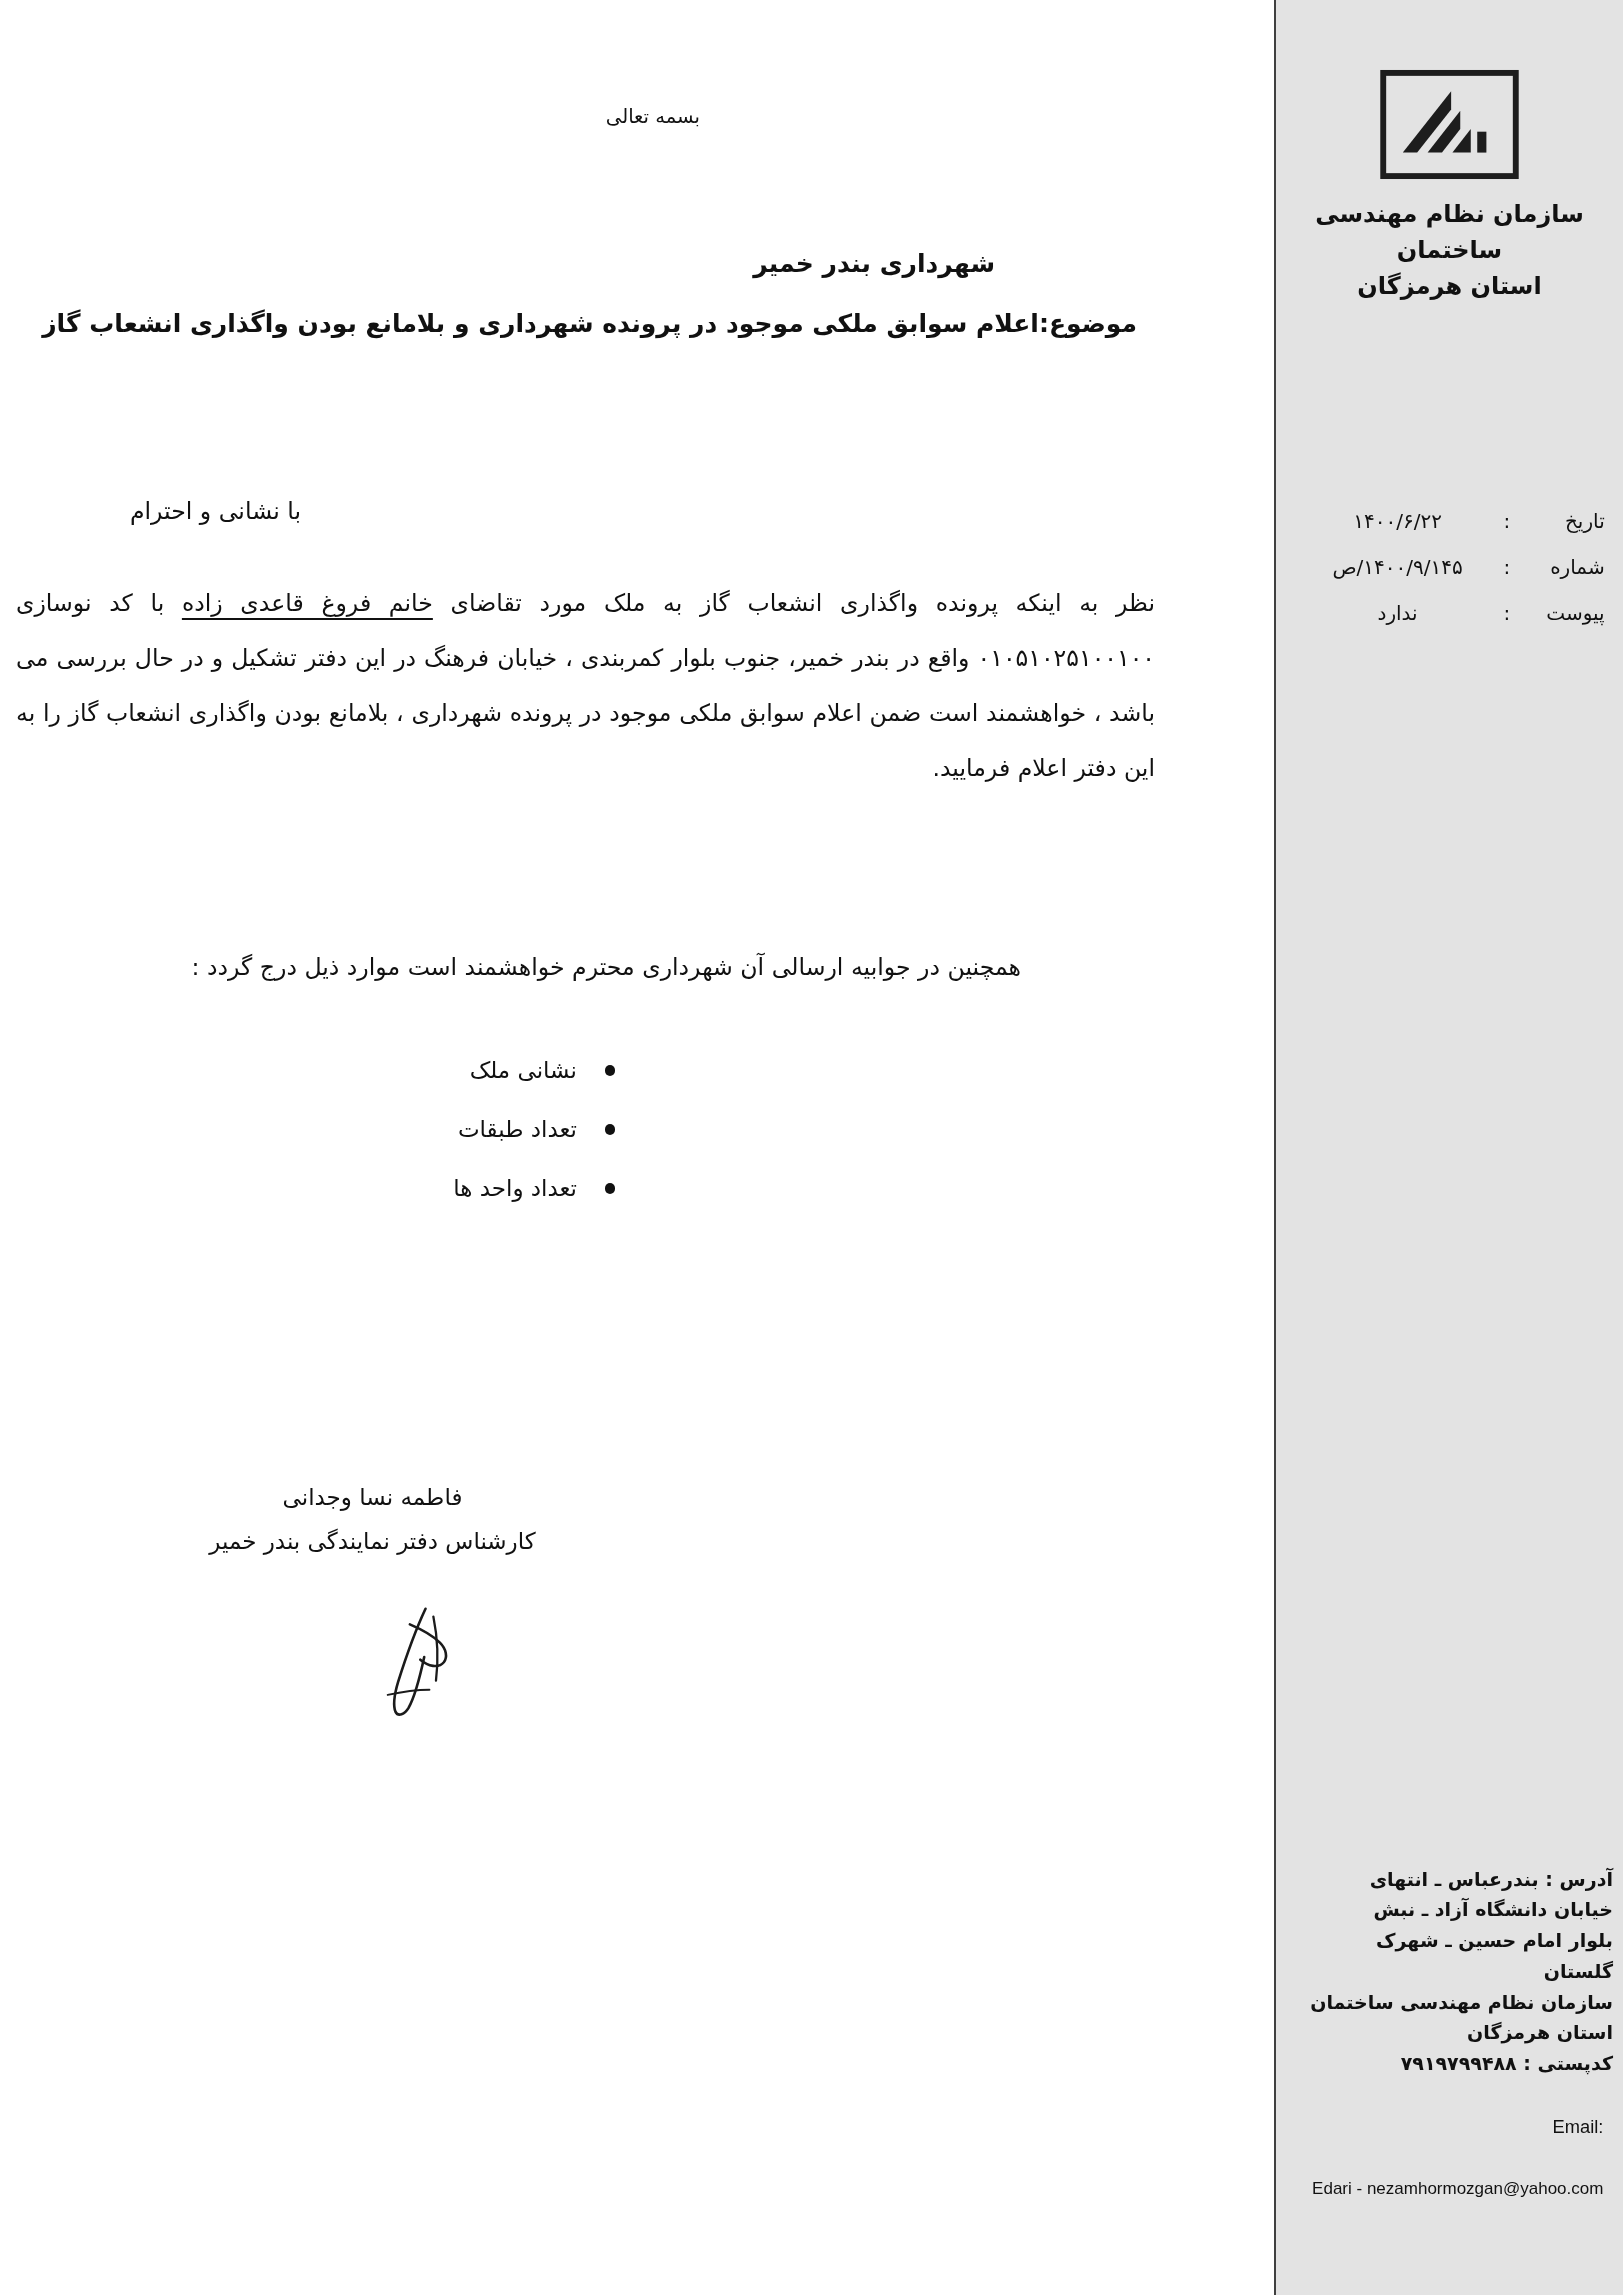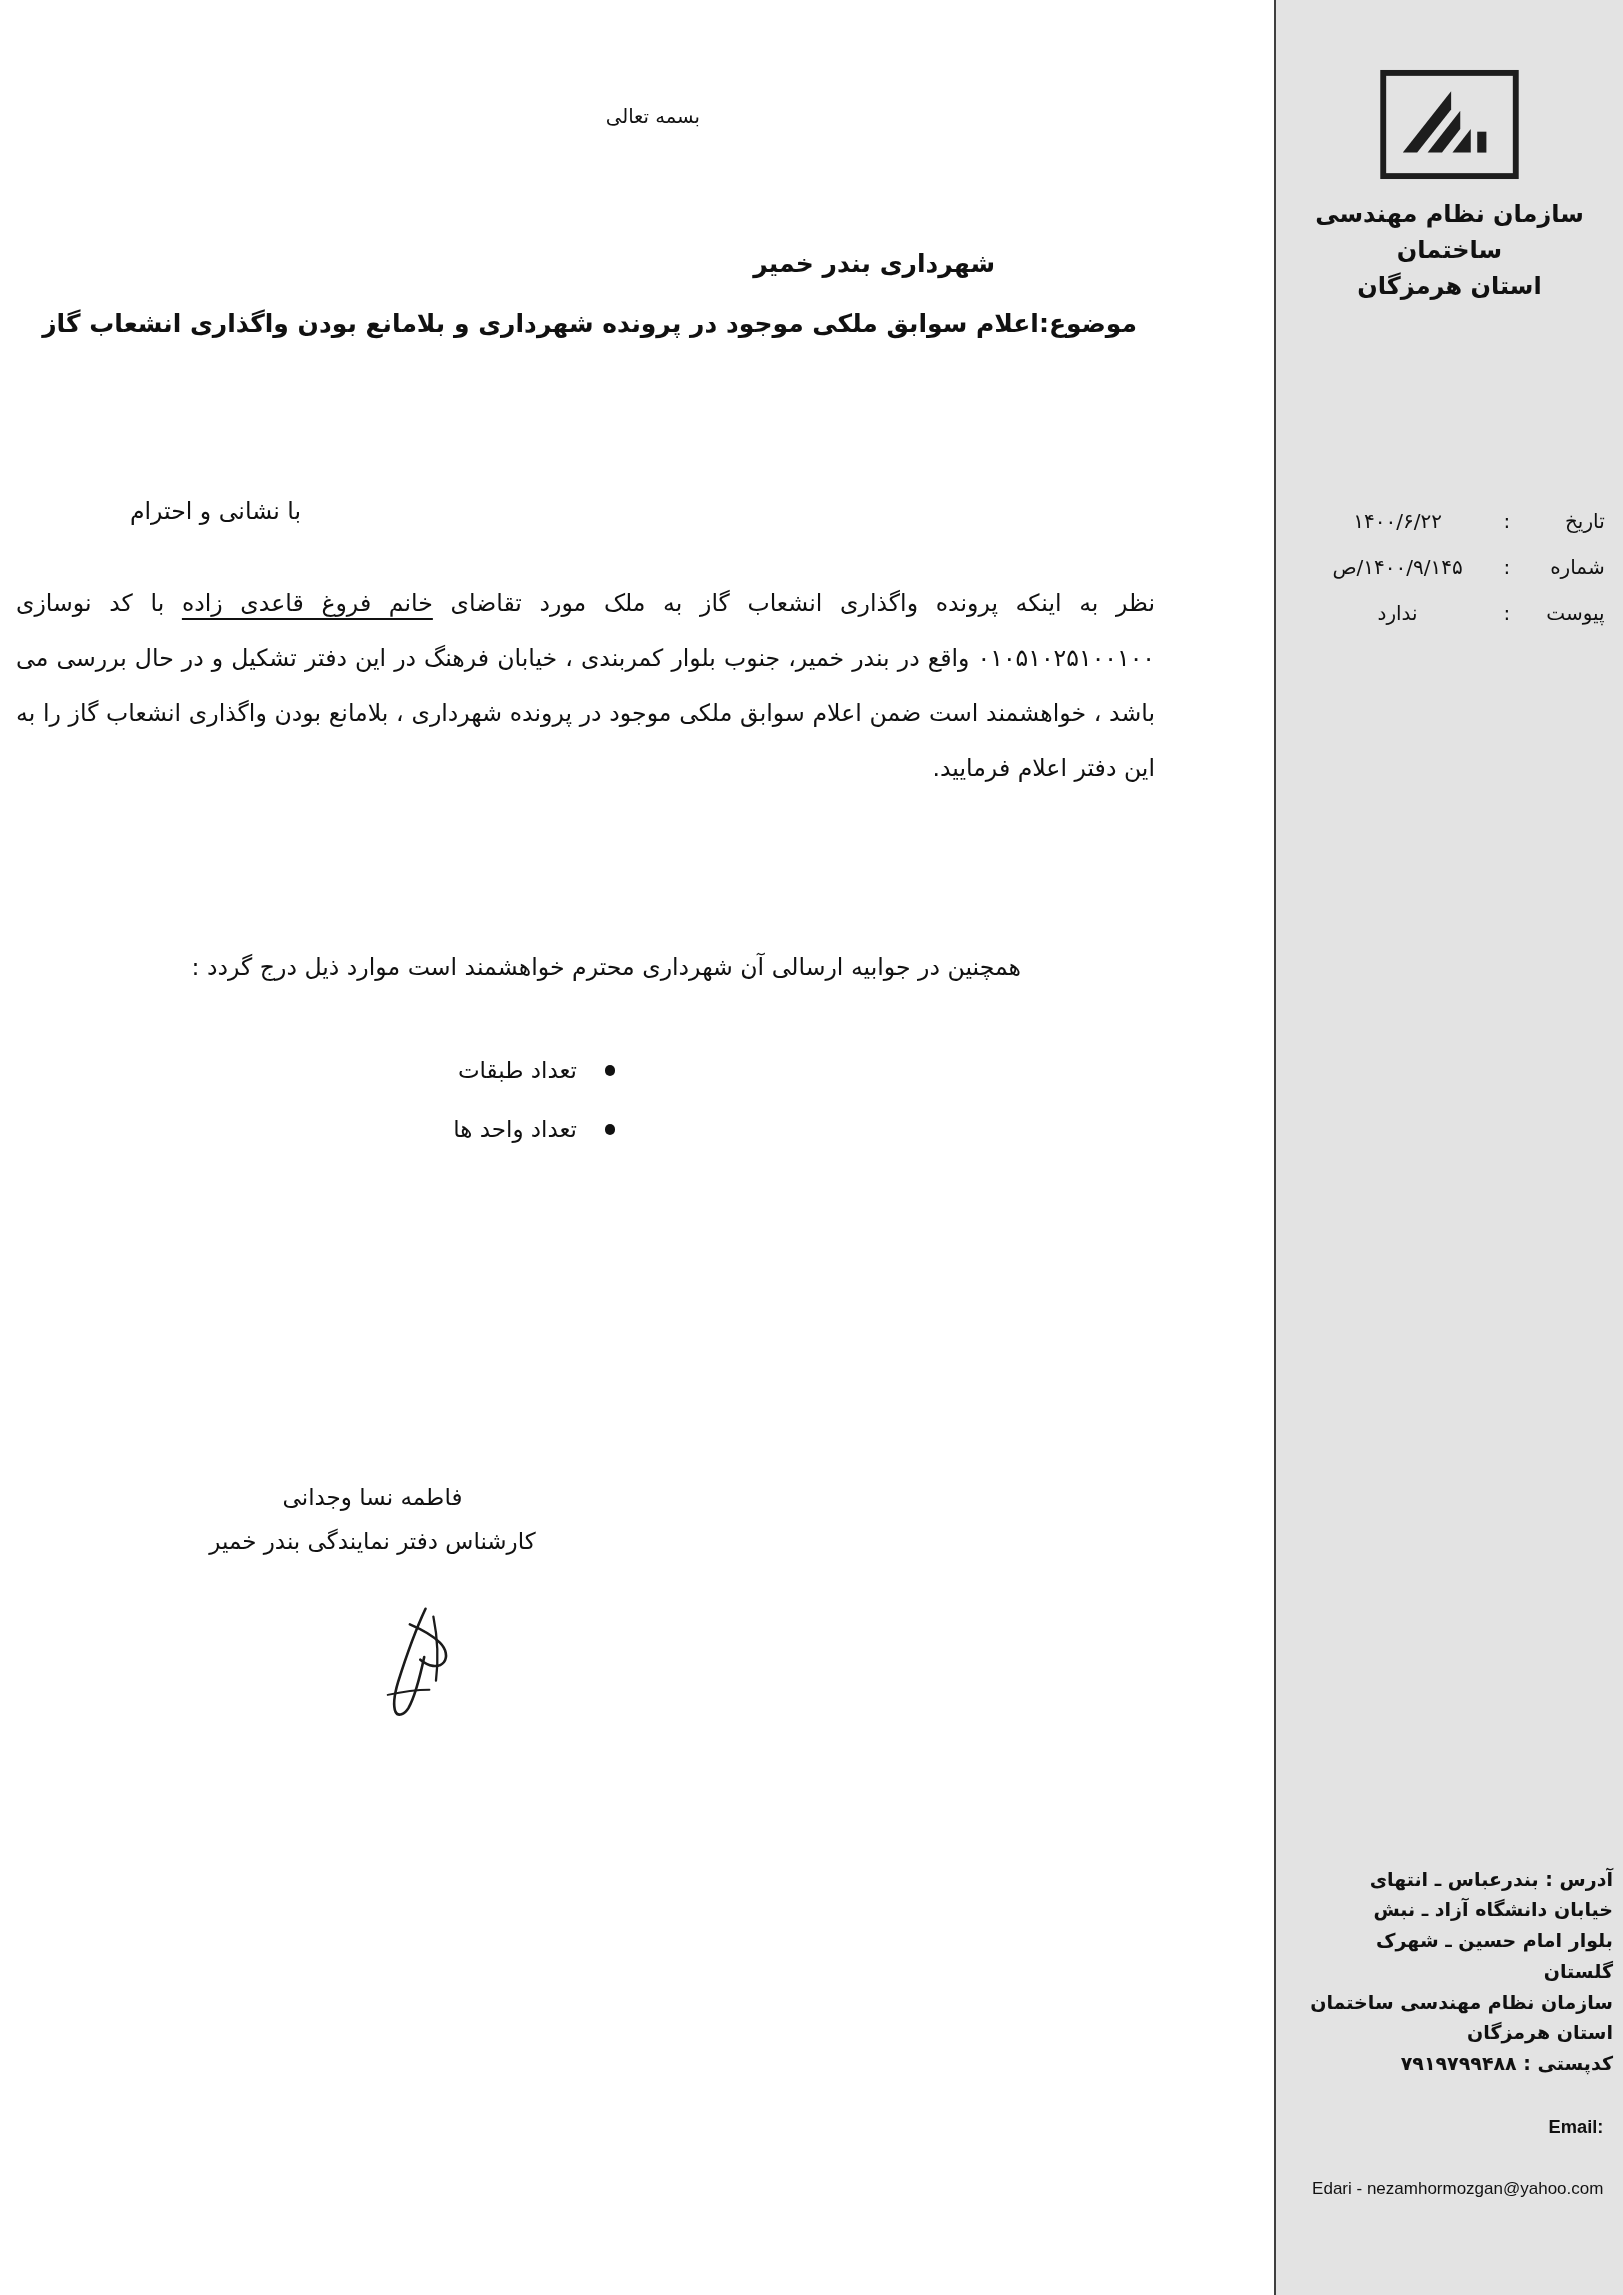--- a/index.html
+++ b/index.html
@@ -110,21 +110,20 @@
   .addr div { white-space: normal; }
 
   .email-label {
     position: absolute;
     bottom: 157px;
     right: 19.6px;
     font-size: 18.3px;
     direction: ltr;
     text-align: left;
     font-family: "Liberation Sans", sans-serif;
-    font-weight: bold;
   }
   .email-value {
     position: absolute;
     bottom: 96px;
     right: 19.6px;
     font-size: 17px;
     direction: ltr;
     text-align: left;
     font-family: "Liberation Sans", sans-serif;
   }
@@ -309,20 +308,24 @@
 
     <div class="greeting">با نشانی و احترام</div>
 
     <div class="para"><span>نظر به اینکه پرونده واگذاری انشعاب گاز به ملک مورد تقاضای </span><span class="underline-name">خانم فروغ قاعدی زاده</span><span> با کد نوسازی ۰۱۰۵۱۰۲۵۱۰۰۱۰۰ واقع در بندر خمیر، جنوب بلوار کمربندی ، خیابان فرهنگ در این دفتر تشکیل و در حال بررسی می باشد ، خواهشمند است ضمن اعلام سوابق ملکی موجود در پرونده شهرداری ، بلامانع بودن واگذاری انشعاب گاز را به این دفتر اعلام فرمایید.</span></div>
 
     <div class="para2">همچنین در جوابیه ارسالی آن شهرداری محترم خواهشمند است موارد ذیل درج گردد :</div>
 
     <ul class="bullets">
       <li>
           <span class="dot"></span>
+          <span class="txt">نشانی ملک</span>
+        </li>
+      <li>
+          <span class="dot"></span>
           <span class="txt">تعداد طبقات</span>
         </li>
       <li>
           <span class="dot"></span>
           <span class="txt">تعداد واحد ها</span>
         </li>
     </ul>
 
     <div class="signer">
       <div>فاطمه نسا وجدانی</div>

